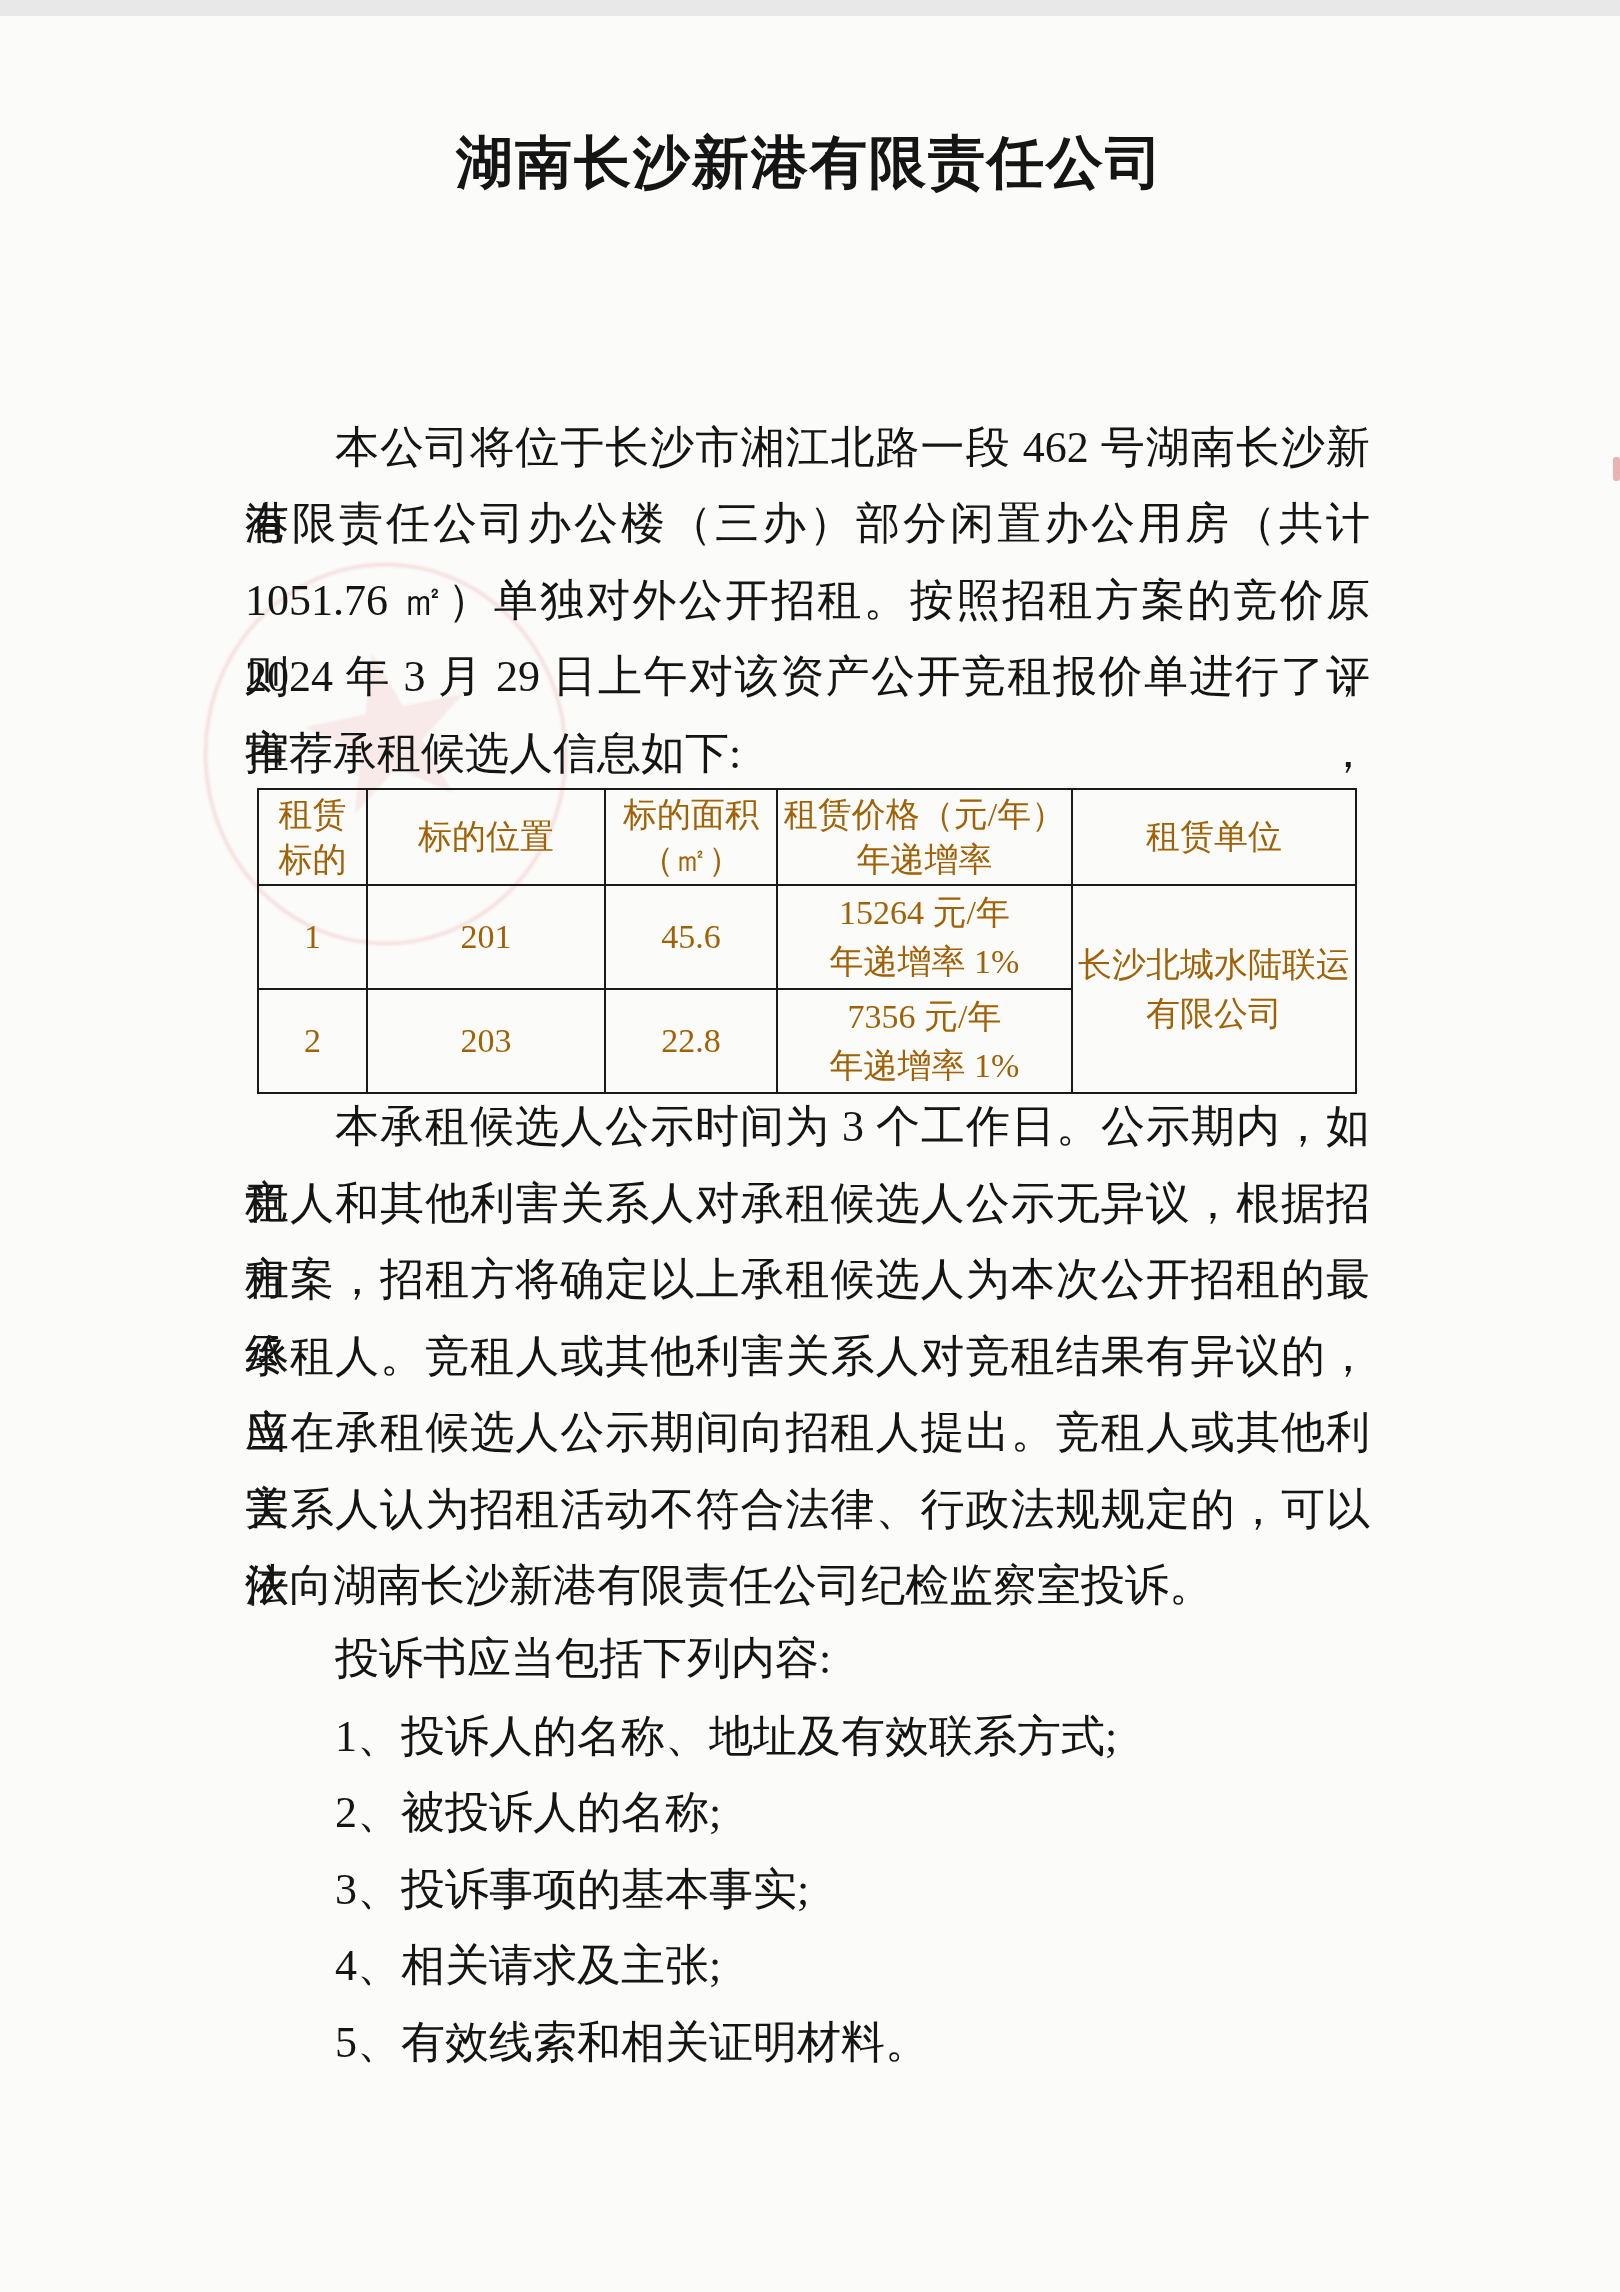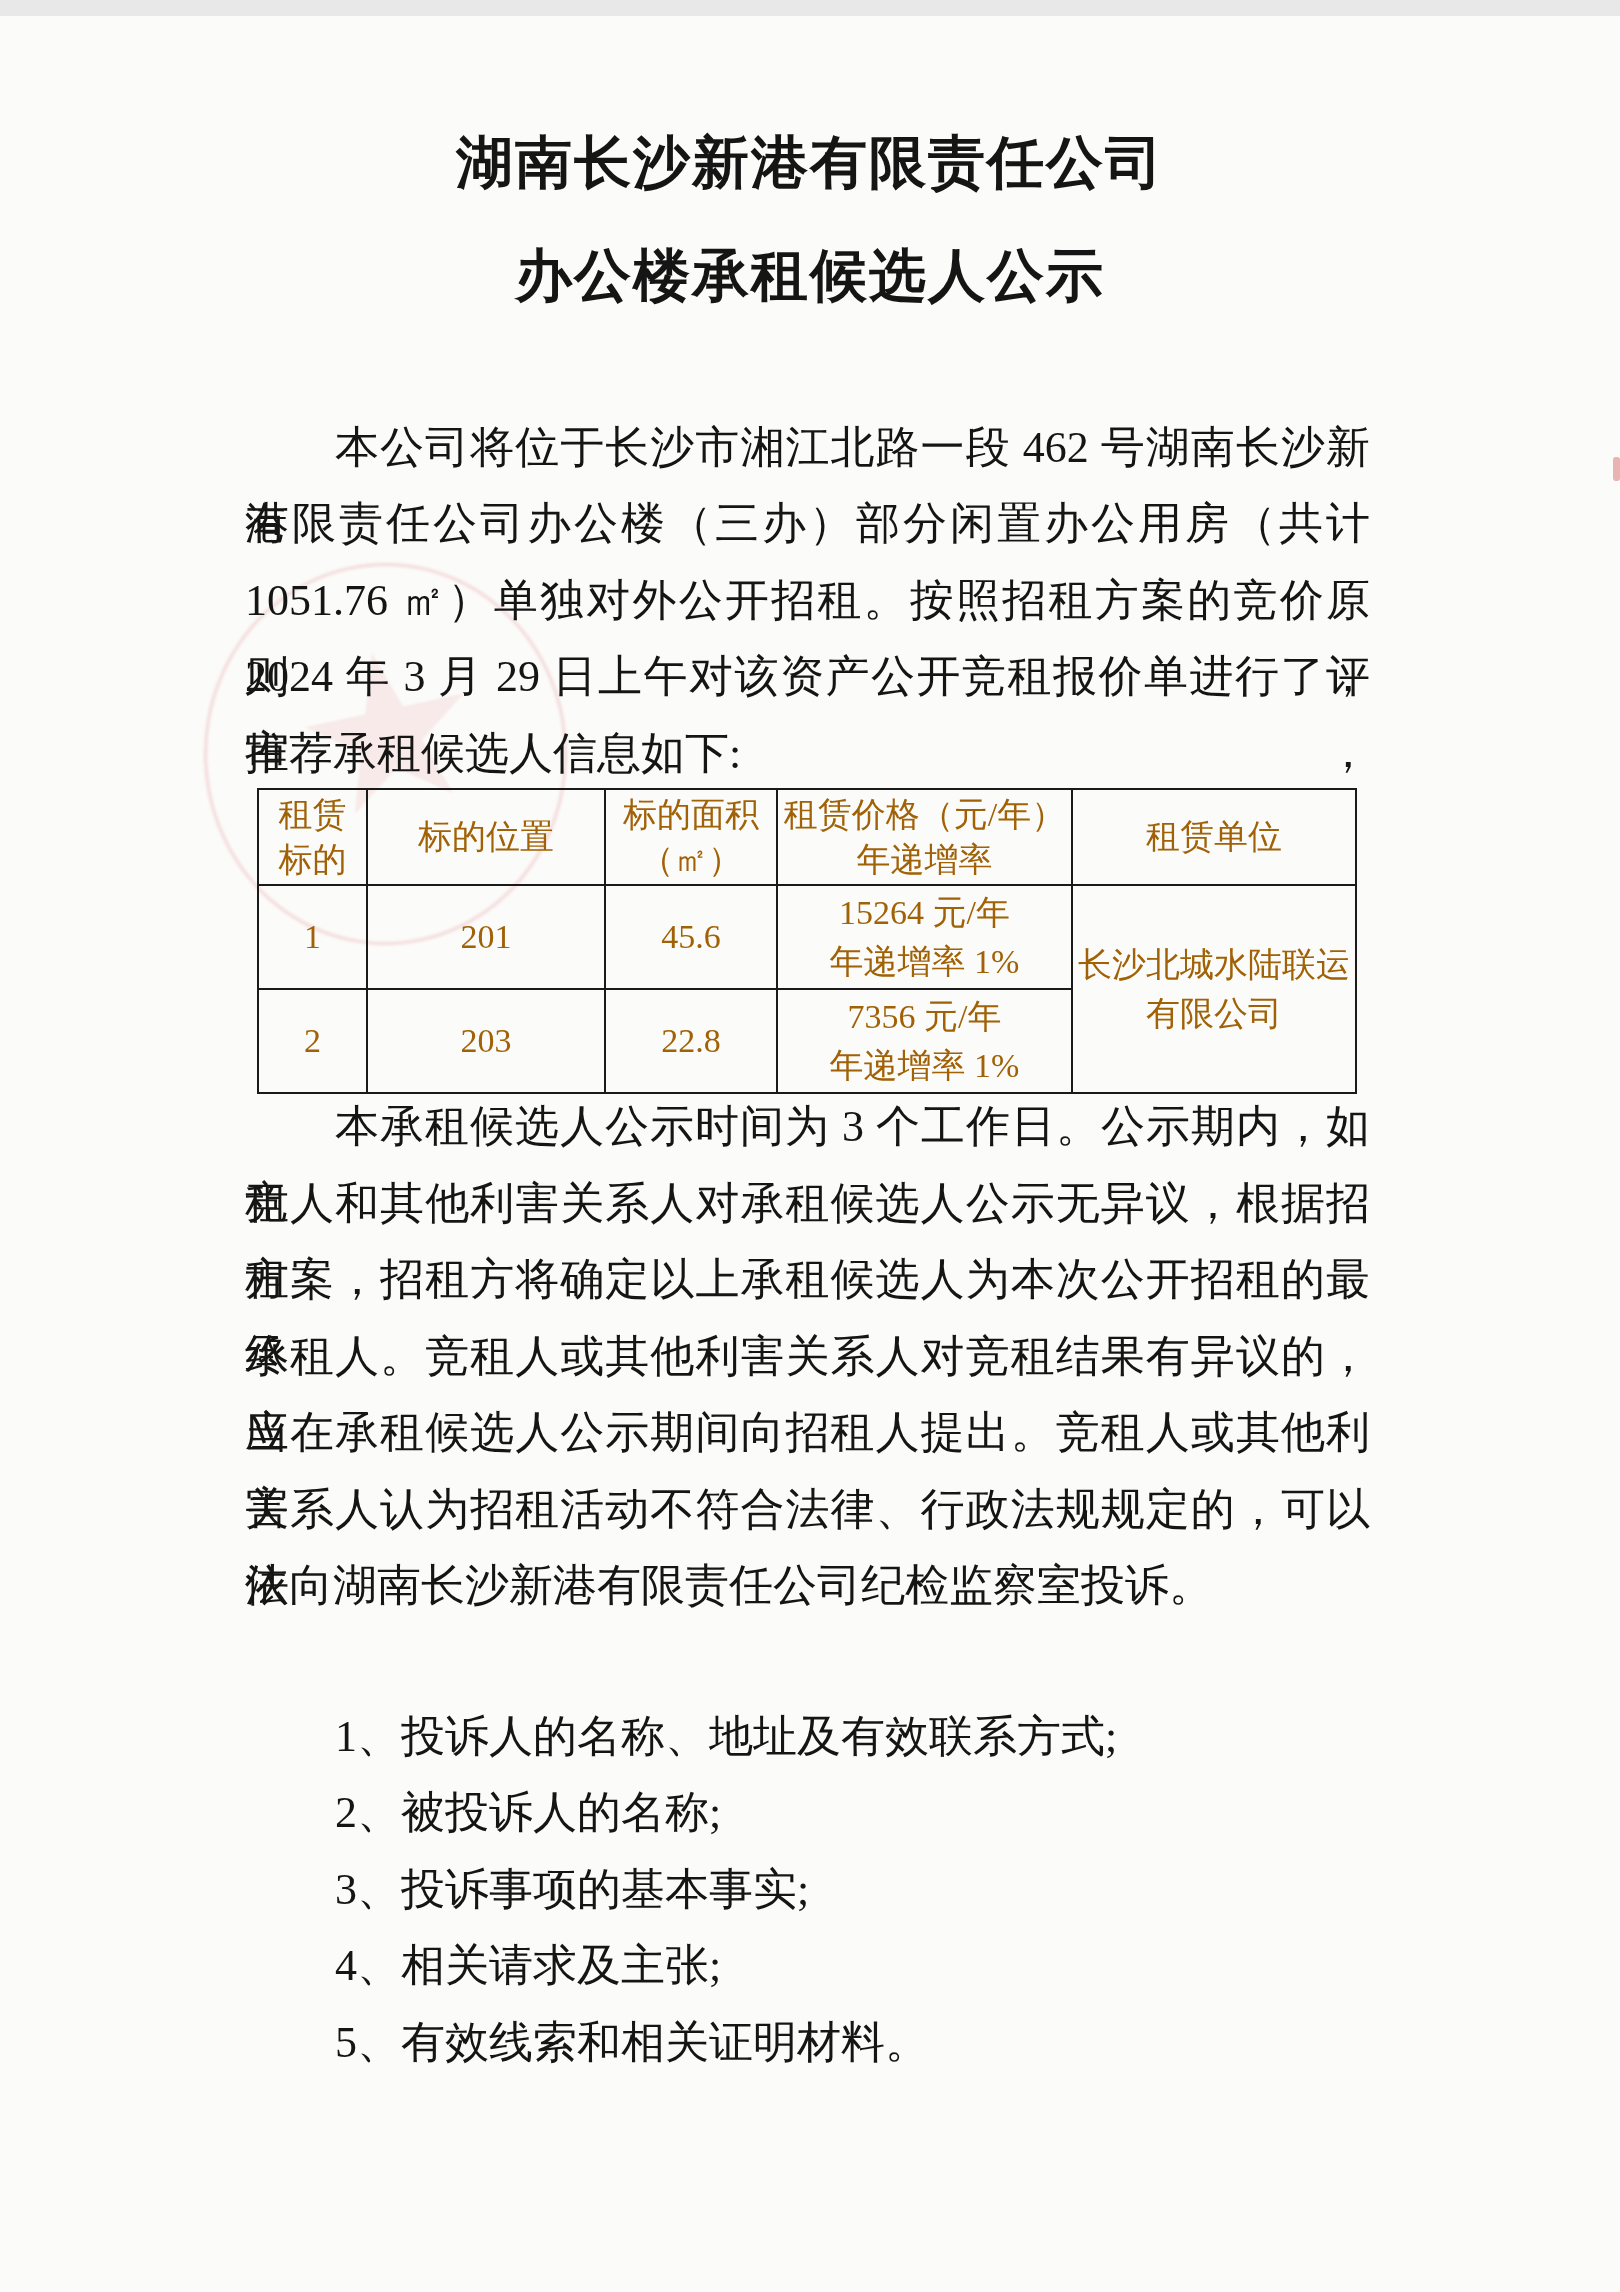--- a/index.html
+++ b/index.html
@@ -65,21 +65,20 @@
 </head>
 <body>
 
 <div class="page">
 
   <div class="stamp"></div>
   <div class="stamp-star">★</div>
   <div class="edge-mark"></div>
 
   <div class="tline" style="top:110px">湖南长沙新港有限责任公司</div>
-  <div class="tline" style="top:223px">办公楼承租候选人公示</div>
 
   <div class="bline jfull indent" style="top:394px">本公司将位于长沙市湘江北路一段 462 号湖南长沙新港</div>
   <div class="bline jfull" style="top:470px">有限责任公司办公楼（三办）部分闲置办公用房（共计</div>
   <div class="bline jfull" style="top:547px">1051.76 ㎡）单独对外公开招租。按照招租方案的竞价原则，</div>
   <div class="bline jfull" style="top:623px">2024 年 3 月 29 日上午对该资产公开竞租报价单进行了评审，</div>
   <div class="bline" style="top:700px">推荐承租候选人信息如下:</div>
 
   <table class="rtable">
     <colgroup>
       <col style="width:109px">
@@ -131,20 +130,21 @@
   </table>
 
   <div class="bline jfull indent" style="top:1073px">本承租候选人公示时间为 3 个工作日。公示期内，如竞</div>
   <div class="bline jfull" style="top:1150px">租人和其他利害关系人对承租候选人公示无异议，根据招租</div>
   <div class="bline jfull" style="top:1226px">方案，招租方将确定以上承租候选人为本次公开招租的最终</div>
   <div class="bline jfull" style="top:1303px">承租人。竞租人或其他利害关系人对竞租结果有异议的，应</div>
   <div class="bline jfull" style="top:1379px">当在承租候选人公示期间向招租人提出。竞租人或其他利害</div>
   <div class="bline jfull" style="top:1456px">关系人认为招租活动不符合法律、行政法规规定的，可以依</div>
   <div class="bline" style="top:1532px">法向湖南长沙新港有限责任公司纪检监察室投诉。</div>
 
+  <div class="bline indent" style="top:1605px">投诉书应当包括下列内容:</div>
   <div class="bline indent" style="top:1683px">1、投诉人的名称、地址及有效联系方式;</div>
   <div class="bline indent" style="top:1759px">2、被投诉人的名称;</div>
   <div class="bline indent" style="top:1836px">3、投诉事项的基本事实;</div>
   <div class="bline indent" style="top:1912px">4、相关请求及主张;</div>
   <div class="bline indent" style="top:1989px">5、有效线索和相关证明材料。</div>
 
 </div>
 
 
 </body></html>

